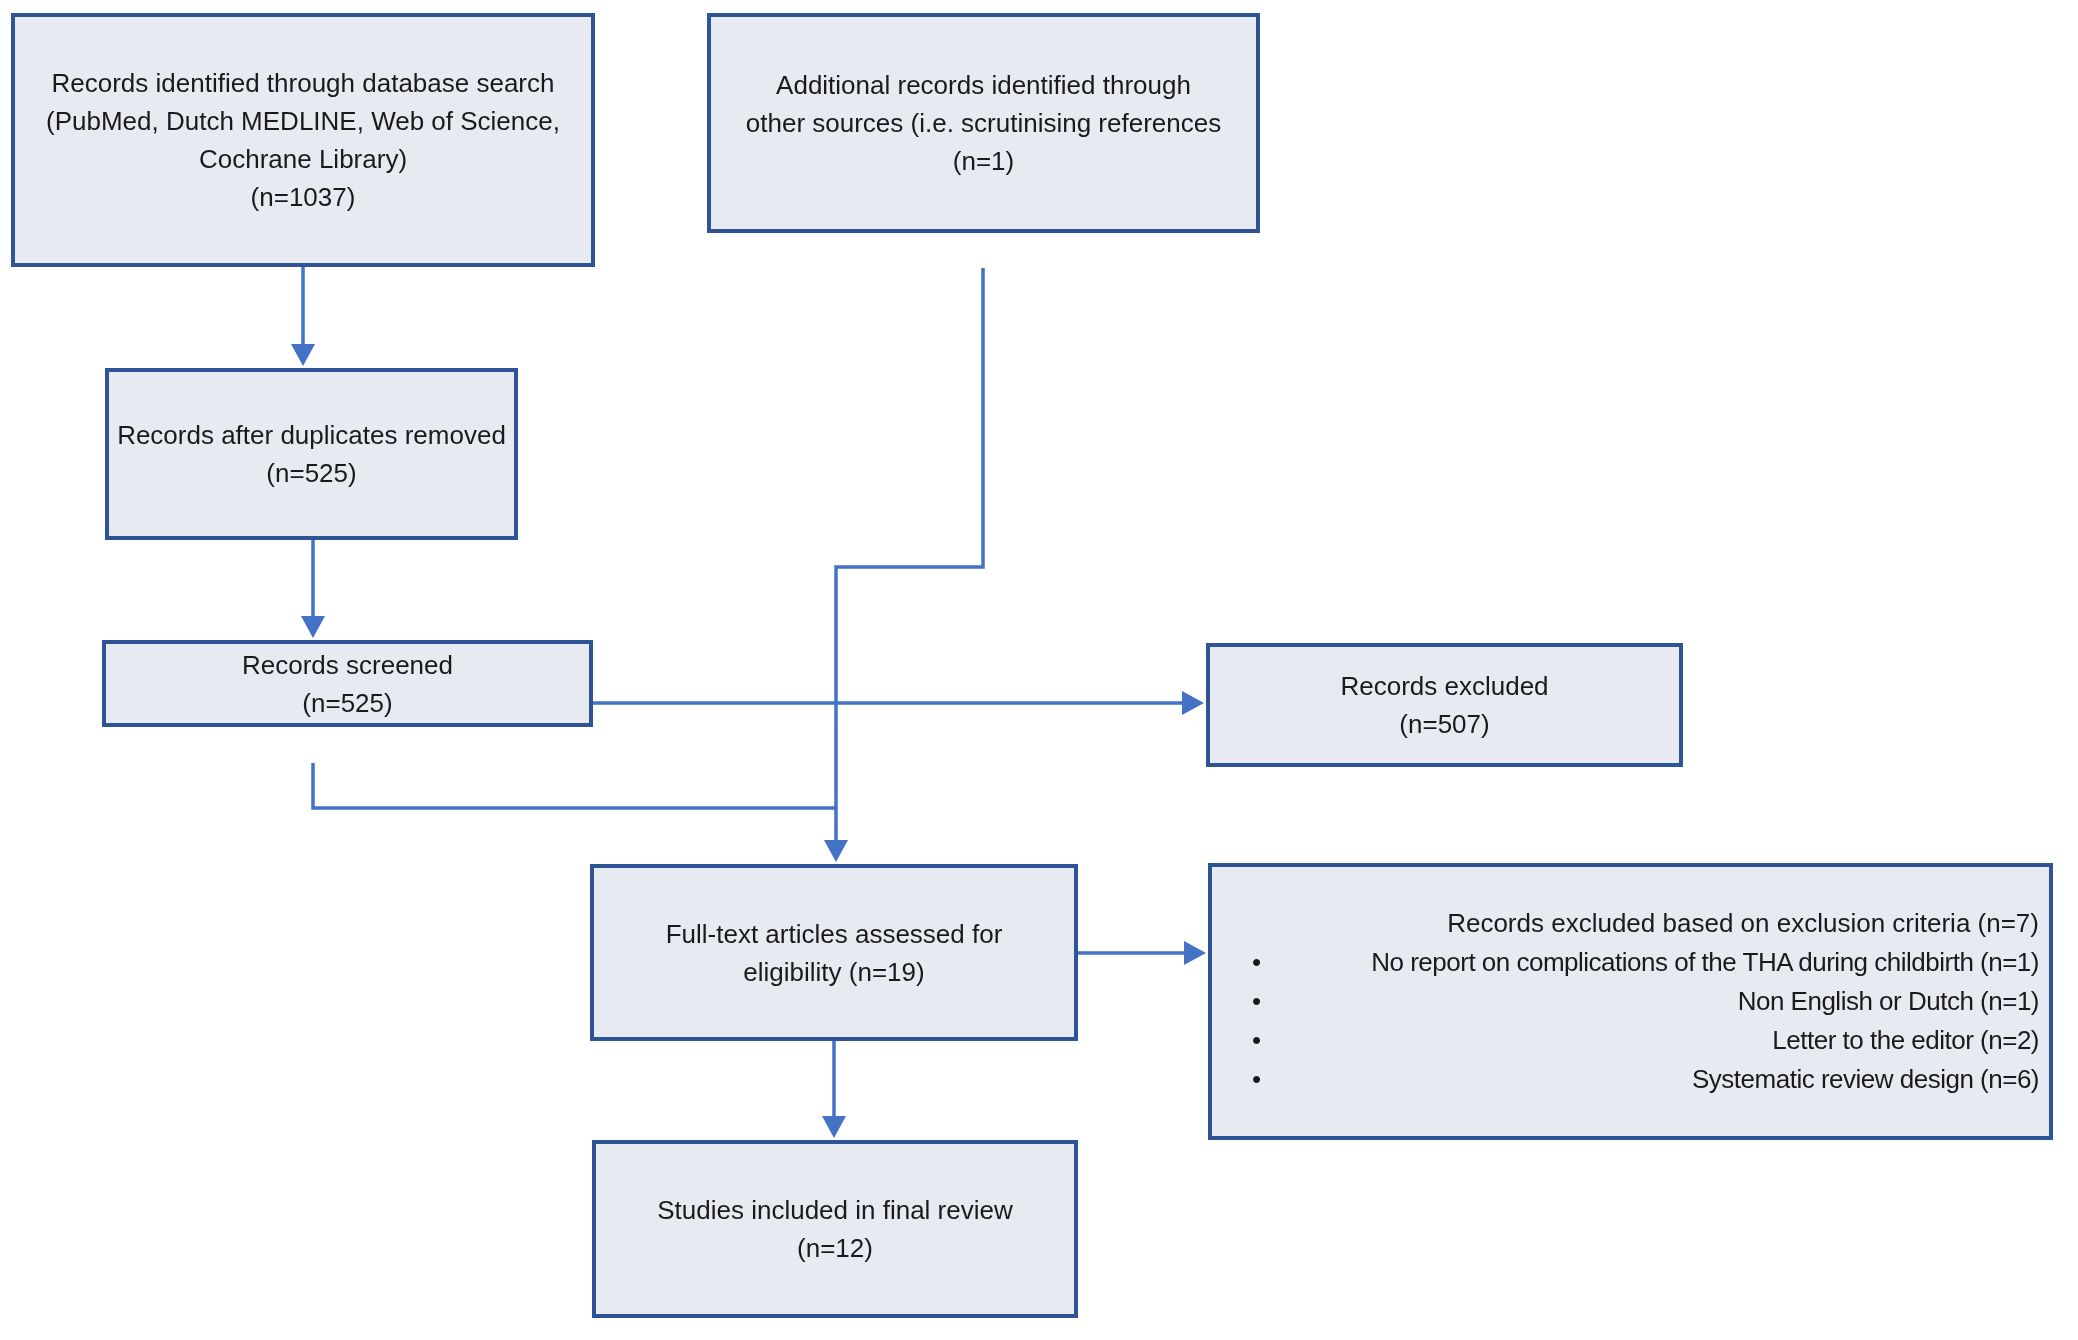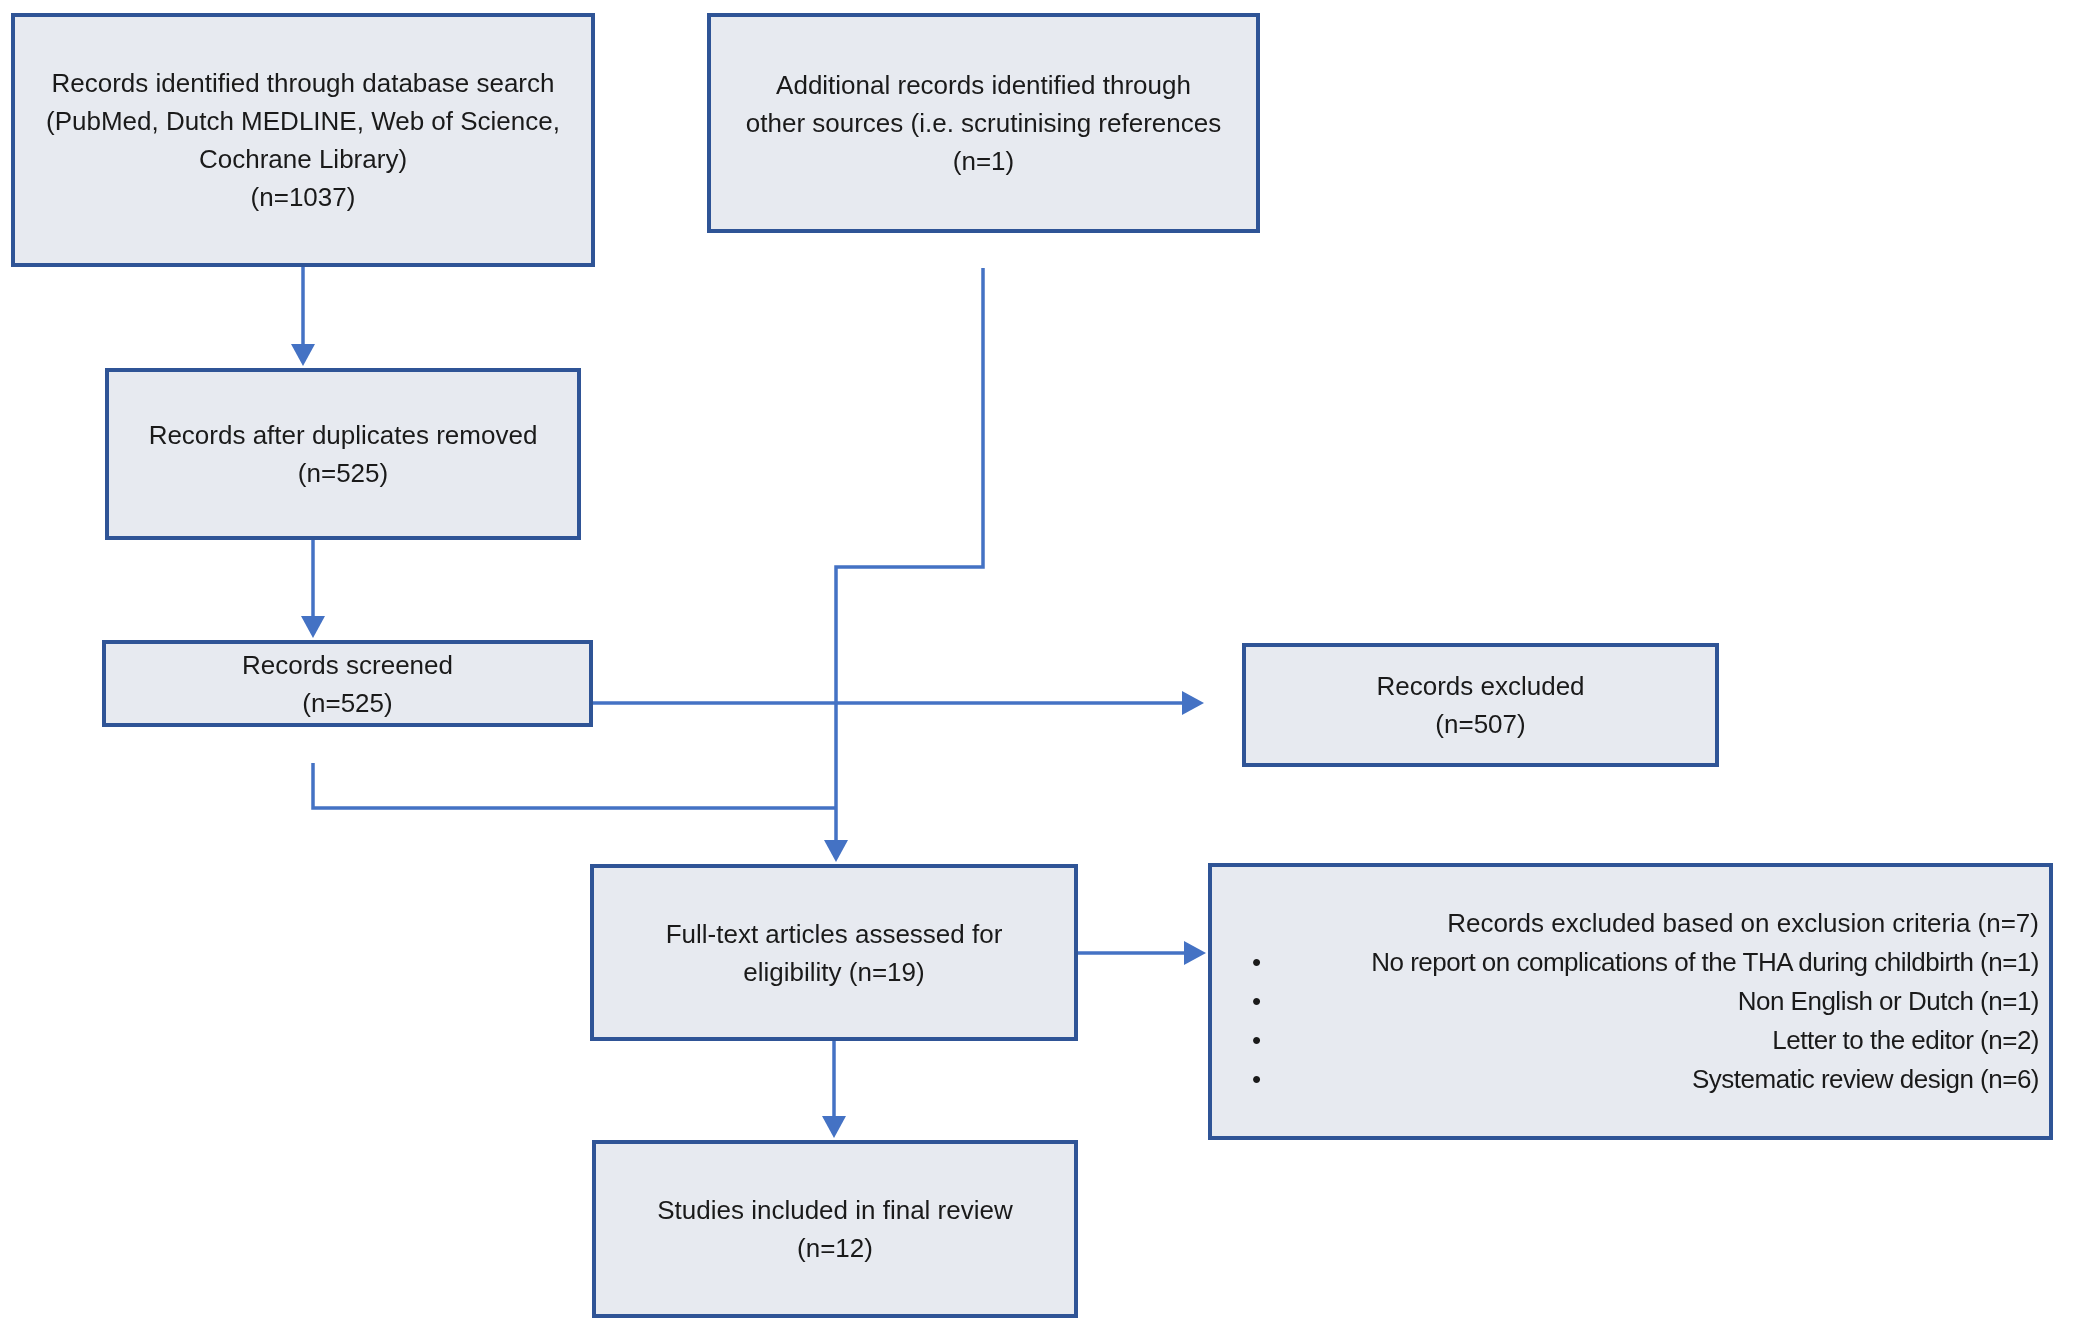--- a/index.html
+++ b/index.html
@@ -45,23 +45,23 @@
     align-items: center;
     text-align: center;
     font-size: 26px;
     line-height: 38px;
   }
   .flow-box .line {
     white-space: nowrap;
   }
   .box-identified  { left: 11px;   top: 13px;   width: 584px; height: 254px; }
   .box-additional  { left: 707px;  top: 13px;   width: 553px; height: 220px; }
-  .box-duplicates  { left: 105px;  top: 368px;  width: 476px; height: 172px; }
+  .box-duplicates  { left: 105px;  top: 368px;  width: 413px; height: 172px; }
   .box-screened    { left: 102px;  top: 640px;  width: 491px; height: 87px; }
-  .box-excluded    { left: 1242px; top: 643px;  width: 477px; height: 124px; justify-content: center; }
+  .box-excluded    { left: 1206px; top: 643px;  width: 477px; height: 124px; justify-content: center; }
   .box-fulltext    { left: 590px;  top: 864px;  width: 488px; height: 177px; }
   .box-included    { left: 592px;  top: 1140px; width: 486px; height: 178px; }
   .box-criteria {
     left: 1208px; top: 863px; width: 845px; height: 277px;
     align-items: stretch;
     text-align: right;
     padding: 0 10px 0 18px;
     line-height: 39px;
   }
   .box-criteria .criteria-title {

